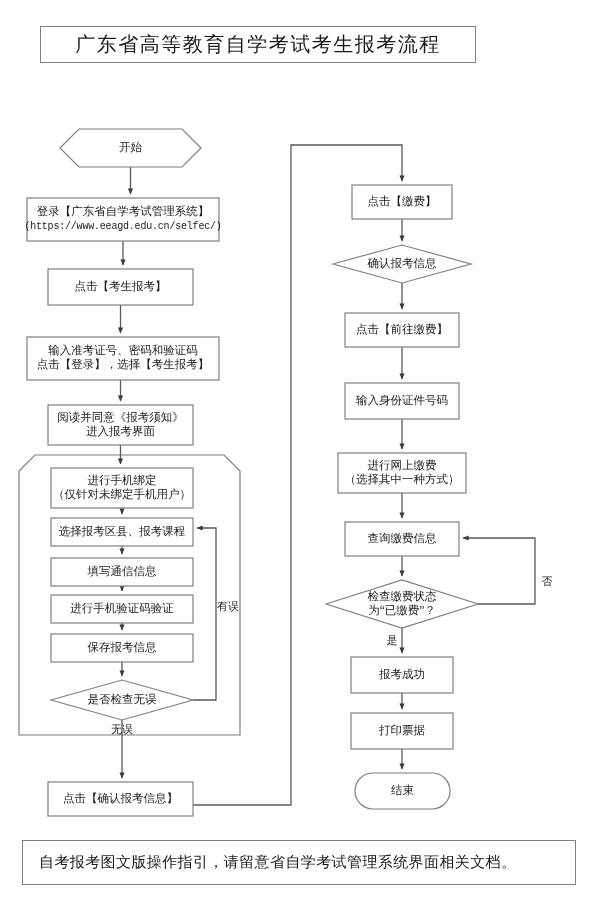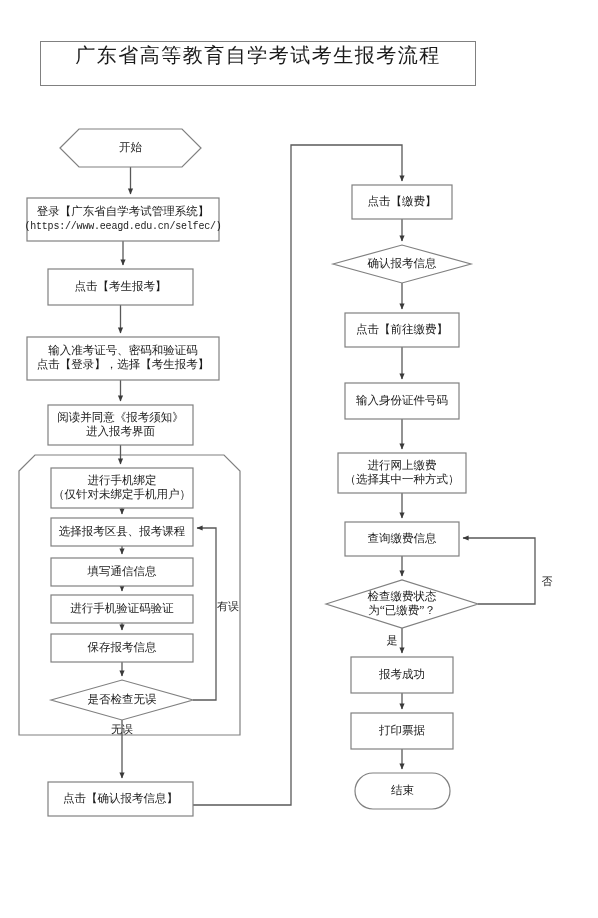--- a/index.html
+++ b/index.html
@@ -14,27 +14,27 @@
   #page {
     position: relative;
     width: 598px;
     height: 918px;
     background: #ffffff;
     overflow: hidden;
   }
   .title-box {
     position: absolute;
     left: 40px;
-    top: 41px;
+    top: 26px;
     width: 436px;
-    height: 45px;
+    height: 37px;
     border: 1px solid #808080;
     box-sizing: border-box;
     display: flex;
-    align-items: flex-start;
+    align-items: center;
     justify-content: center;
     background: #ffffff;
   }
   .title-text {
     font-size: 20px;
     letter-spacing: 1.5px;
     color: #1a1a1a;
     white-space: nowrap;
     font-family: "Liberation Serif", "DejaVu Serif", serif;
   }
@@ -240,14 +240,17 @@
         </g>
       </g>
     <g id="edge-labels-layer">
         <text x="228" y="607" class="edge-label">有误</text>
         <text x="122" y="730" class="edge-label">无误</text>
         <text x="547" y="582" class="edge-label">否</text>
         <text x="392" y="641" class="edge-label">是</text>
       </g>
   </svg>
 
+  <div class="footer-box">
+    <span class="footer-text">自考报考图文版操作指引，请留意省自学考试管理系统界面相关文档。</span>
+  </div>
 
 </div>
 
 </body></html>

